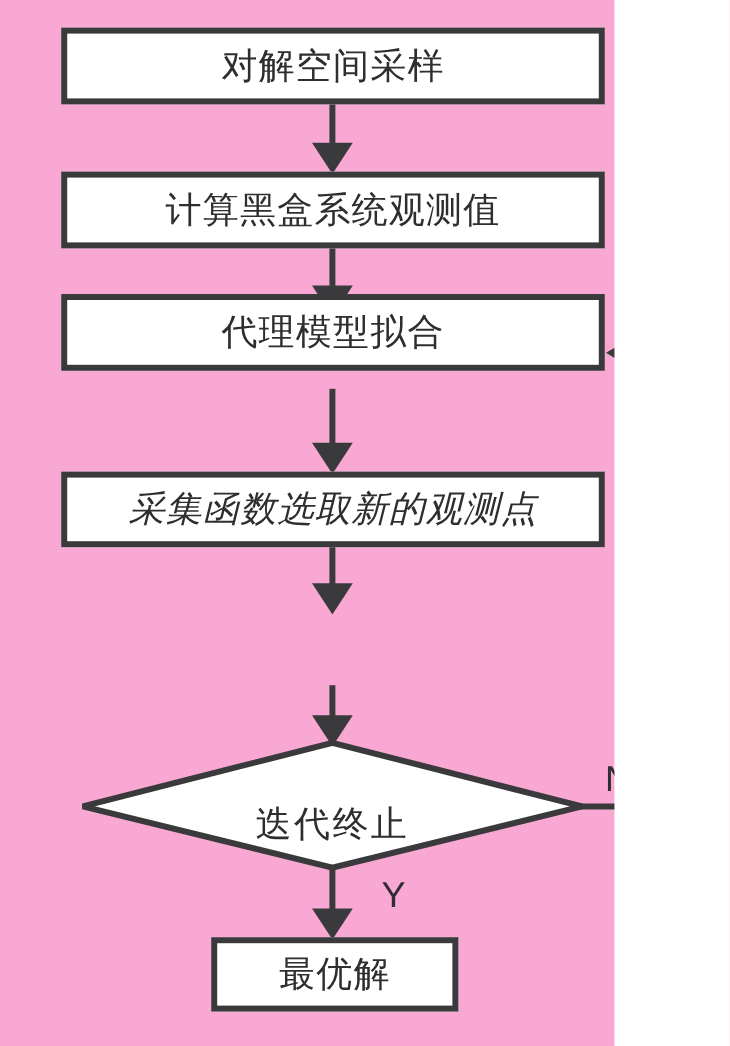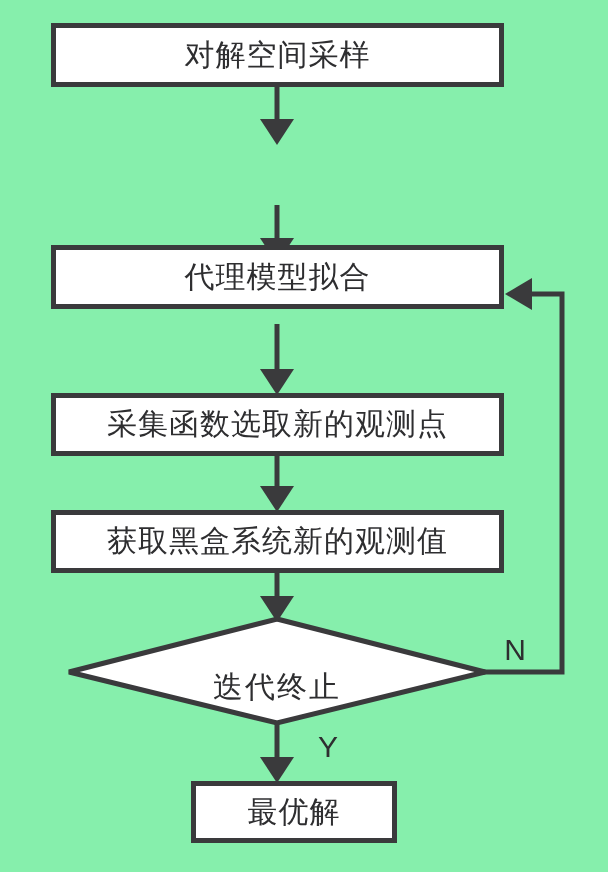--- a/index.html
+++ b/index.html
@@ -2,23 +2,23 @@
 <html><head>
 <meta charset="utf-8">
 <style>
   html, body {
     margin: 0;
     padding: 0;
     background: #ffffff;
   }
   .canvas {
     position: relative;
-    width: 608px;
+    width: 512px;
     height: 872px;
-    background: #86efac;
+    background: #f9a8d4;
     font-family: "Liberation Sans", "DejaVu Sans", sans-serif;
     overflow: hidden;
     text-align: right;
   }
   .flow-svg {
     position: absolute;
     left: 0;
     top: 0;
     width: 608px;
     height: 872px;
@@ -47,23 +47,23 @@
     justify-content: center;
     font-size: 30px;
     font-weight: 500;
     color: #2e2e30;
     letter-spacing: 1px;
     white-space: nowrap;
   }
   .box-1 { left: 51px;  top: 23px;  width: 453px; height: 64px; }
   .box-2 { left: 51px;  top: 143px; width: 453px; height: 64px; }
   .box-3 { left: 51px;  top: 245px; width: 453px; height: 64px; }
-  .box-4 { left: 51px;  top: 393px; width: 453px; height: 63px; }
+  .box-4 { left: 51px;  top: 393px; width: 453px; height: 63px; font-style: italic; }
   .box-5 { left: 51px;  top: 510px; width: 453px; height: 63px; }
-  .box-6 { left: 176px; top: 781px; width: 206px; height: 62px; margin-left: 15px; }
+  .box-6 { left: 176px; top: 781px; width: 206px; height: 62px; }
   .diamond-label {
     position: absolute;
     left: 277px;
     top: 687px;
     transform: translate(-50%, -50%);
     font-size: 30px;
     font-weight: 500;
     color: #2e2e30;
     letter-spacing: 2px;
     white-space: nowrap;
@@ -106,32 +106,32 @@
     <polygon class="arrow-head" points="260,596 294,596 277,622"></polygon>
 
     <line class="stroke-line" x1="277" y1="721" x2="277" y2="760"></line>
     <polygon class="arrow-head" points="260,757 294,757 277,783"></polygon>
   </svg>
 
   <div class="node-box box-1">
     <span>对解空间采样</span>
   </div>
 
+  <div class="node-box box-2">
+    <span>计算黑盒系统观测值</span>
+  </div>
 
   <div class="node-box box-3">
     <span>代理模型拟合</span>
   </div>
 
   <div class="node-box box-4">
     <span>采集函数选取新的观测点</span>
   </div>
 
-  <div class="node-box box-5">
-    <span>获取黑盒系统新的观测值</span>
-  </div>
 
   <div class="diamond-label">迭代终止</div>
 
   <div class="node-box box-6">
     <span>最优解</span>
   </div>
 
   <div class="branch-label label-n">N</div>
   <div class="branch-label label-y">Y</div>
 

